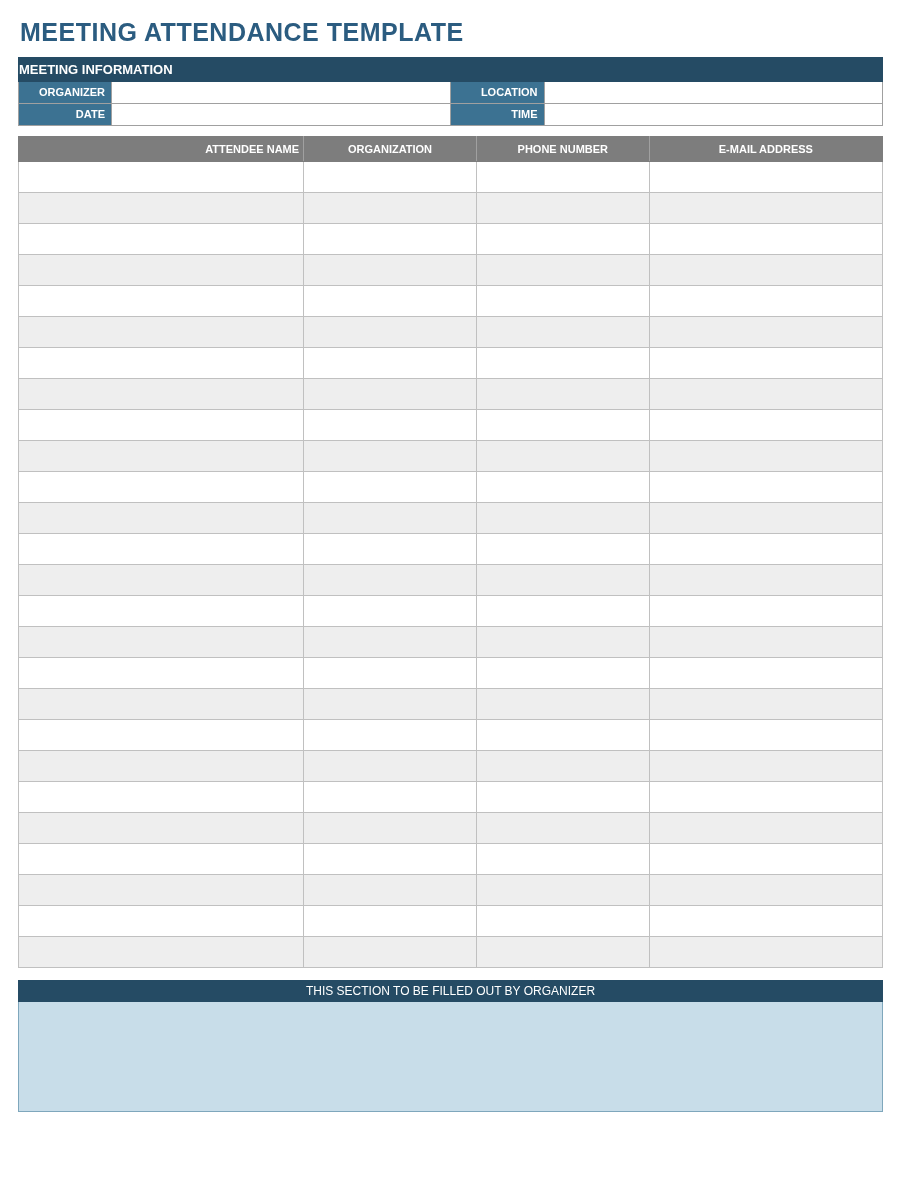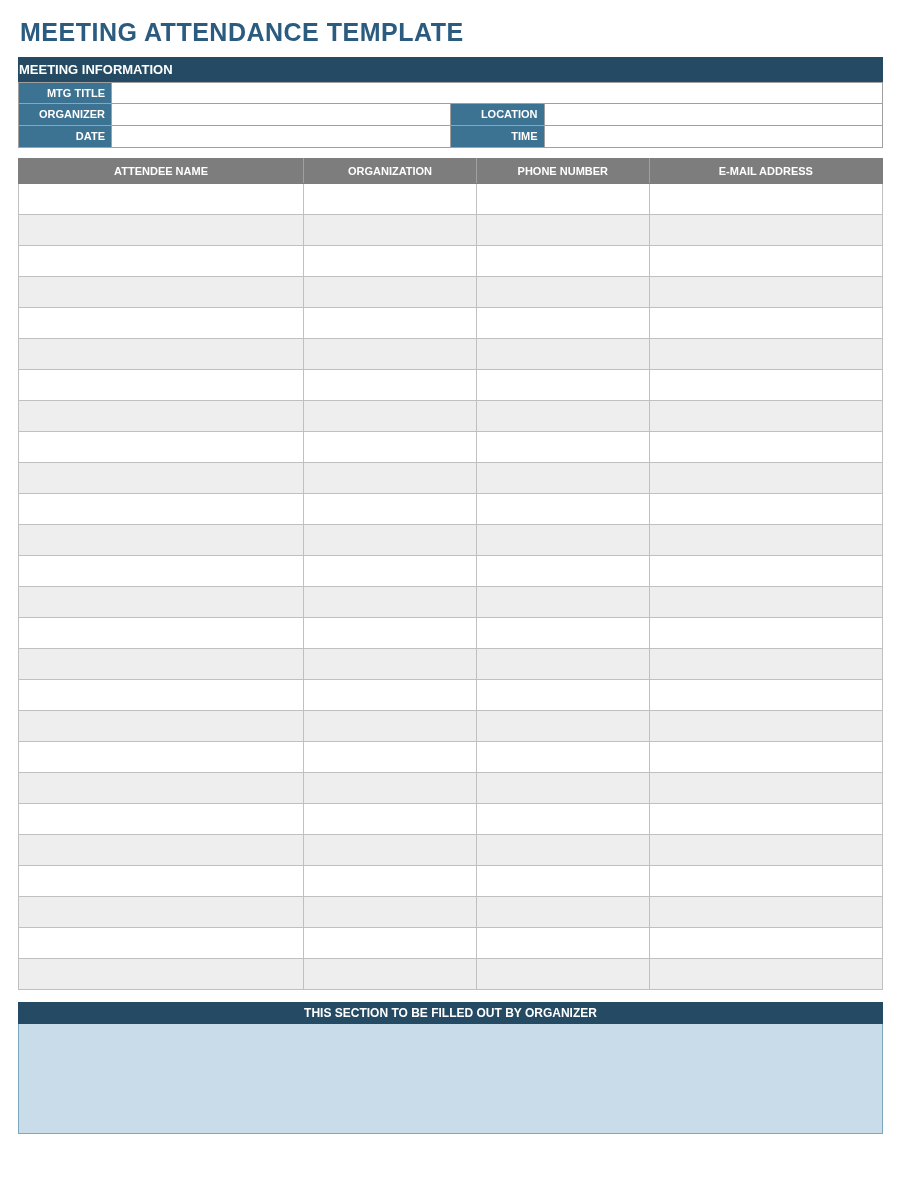--- a/index.html
+++ b/index.html
@@ -76,30 +76,30 @@
     border: 1px solid #7d7d7d;
     border-right: 1px solid #a0a0a0;
   }
   table.attendees th:last-child { border-right: 1px solid #7d7d7d; }
   table.attendees td {
     border: 1px solid #c0c0c0;
     height: 31px;
     padding: 0;
   }
   table.attendees tr.alt td { background: #eeeeee; }
-  .col-name { width: 33%; }
+  .col-name { width: 33%; text-align: right; }
   .col-org  { width: 20%; }
   .col-phone{ width: 20%; }
   .col-email{ width: 27%; }
 
   .organizer-bar {
     background: #254b64;
     color: #fff;
     text-align: center;
-    font-weight: bold;
+    font-weight: normal;
     font-size: 12px;
     padding: 3px 12px;
     border: 1px solid #254b64;
   }
   .observations-instr {
     background: #a9c7d8;
     color: #333;
     font-size: 11px;
     font-style: italic;
     text-align: center;
@@ -115,24 +115,20 @@
   }
 </style>
 </head>
 <body>
 
 <div class="page-title">MEETING ATTENDANCE TEMPLATE</div>
 
 <div class="info-block">
   <div class="section-bar">MEETING INFORMATION</div>
 
-  <div class="info-row">
-    <div class="lbl first">MTG TITLE</div>
-    <div class="val val-full first"></div>
-  </div>
 
   <div class="info-row">
     <div class="lbl">ORGANIZER</div>
     <div class="val val-half"></div>
     <div class="lbl2">LOCATION</div>
     <div class="val val-half"></div>
   </div>
 
   <div class="info-row">
     <div class="lbl">DATE</div>

